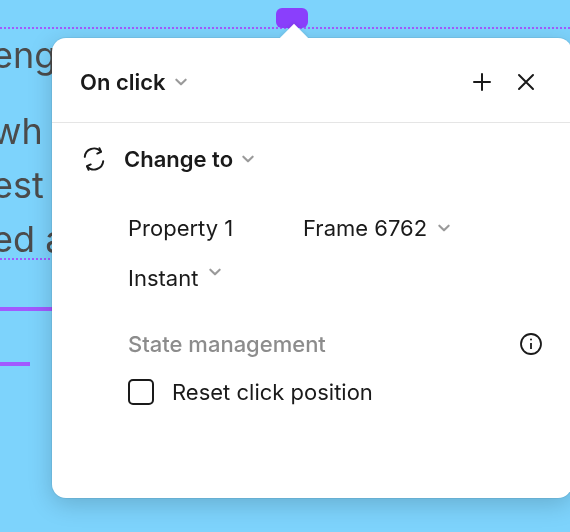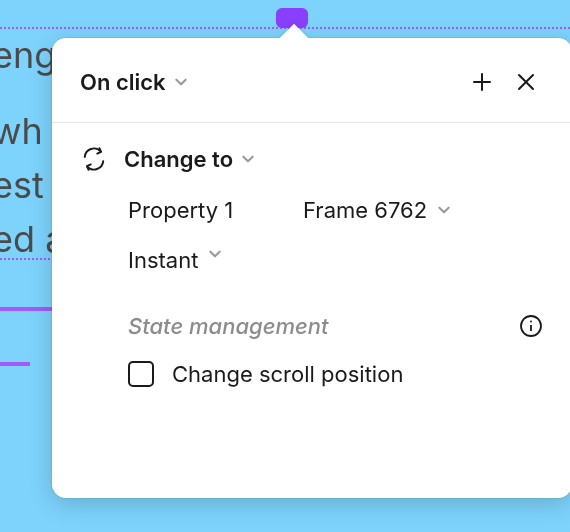--- a/index.html
+++ b/index.html
@@ -102,21 +102,21 @@
   .icon-btn svg { width: 24px; height: 24px; stroke: currentColor; }
 
   .pop-body {
     padding: 22px 28px 24px 28px;
   }
 
   .action-row {
     display: flex;
     align-items: center;
     gap: 16px;
-    margin-bottom: 24px;
+    margin-bottom: 42px;
   }
   .swap-icon { width: 28px; height: 28px; display:inline-flex; align-items:center; justify-content:center; color:#1a1a1a; }
   .swap-icon svg { width: 26px; height: 26px; }
   .action-select {
     display: inline-flex;
     align-items: center;
     gap: 8px;
     font-size: 22px;
     font-weight: 600;
     color: #1a1a1a;
@@ -158,21 +158,20 @@
   .section-row {
     display: flex;
     align-items: center;
     justify-content: space-between;
     margin-bottom: 22px;
   }
   .section-title {
     font-size: 22px;
     font-weight: 500;
     color: #8c8c8c;
-    font-style: italic;
   }
   .info-icon { width: 26px; height: 26px; display:inline-flex; align-items:center; justify-content:center; color:#1a1a1a; cursor:pointer; }
   .info-icon svg { width: 24px; height: 24px; }
 
   .checkbox-row {
     display: flex;
     align-items: center;
     gap: 18px;
     cursor: pointer;
   }
@@ -279,18 +278,18 @@
           <svg viewBox="0 0 24 24" fill="none" stroke="currentColor" stroke-width="1.8">
             <circle cx="12" cy="12" r="10"></circle>
             <line x1="12" y1="11" x2="12" y2="17"></line>
             <circle cx="12" cy="7.5" r="1" fill="currentColor" stroke="none"></circle>
           </svg>
         </span>
       </div>
 
       <div class="checkbox-row indent">
         <span class="checkbox"></span>
-        <span class="checkbox-label">Change scroll position</span>
+        <span class="checkbox-label">Reset click position</span>
       </div>
 
     </div>
   </div>
 </div>
 
 </body></html>

